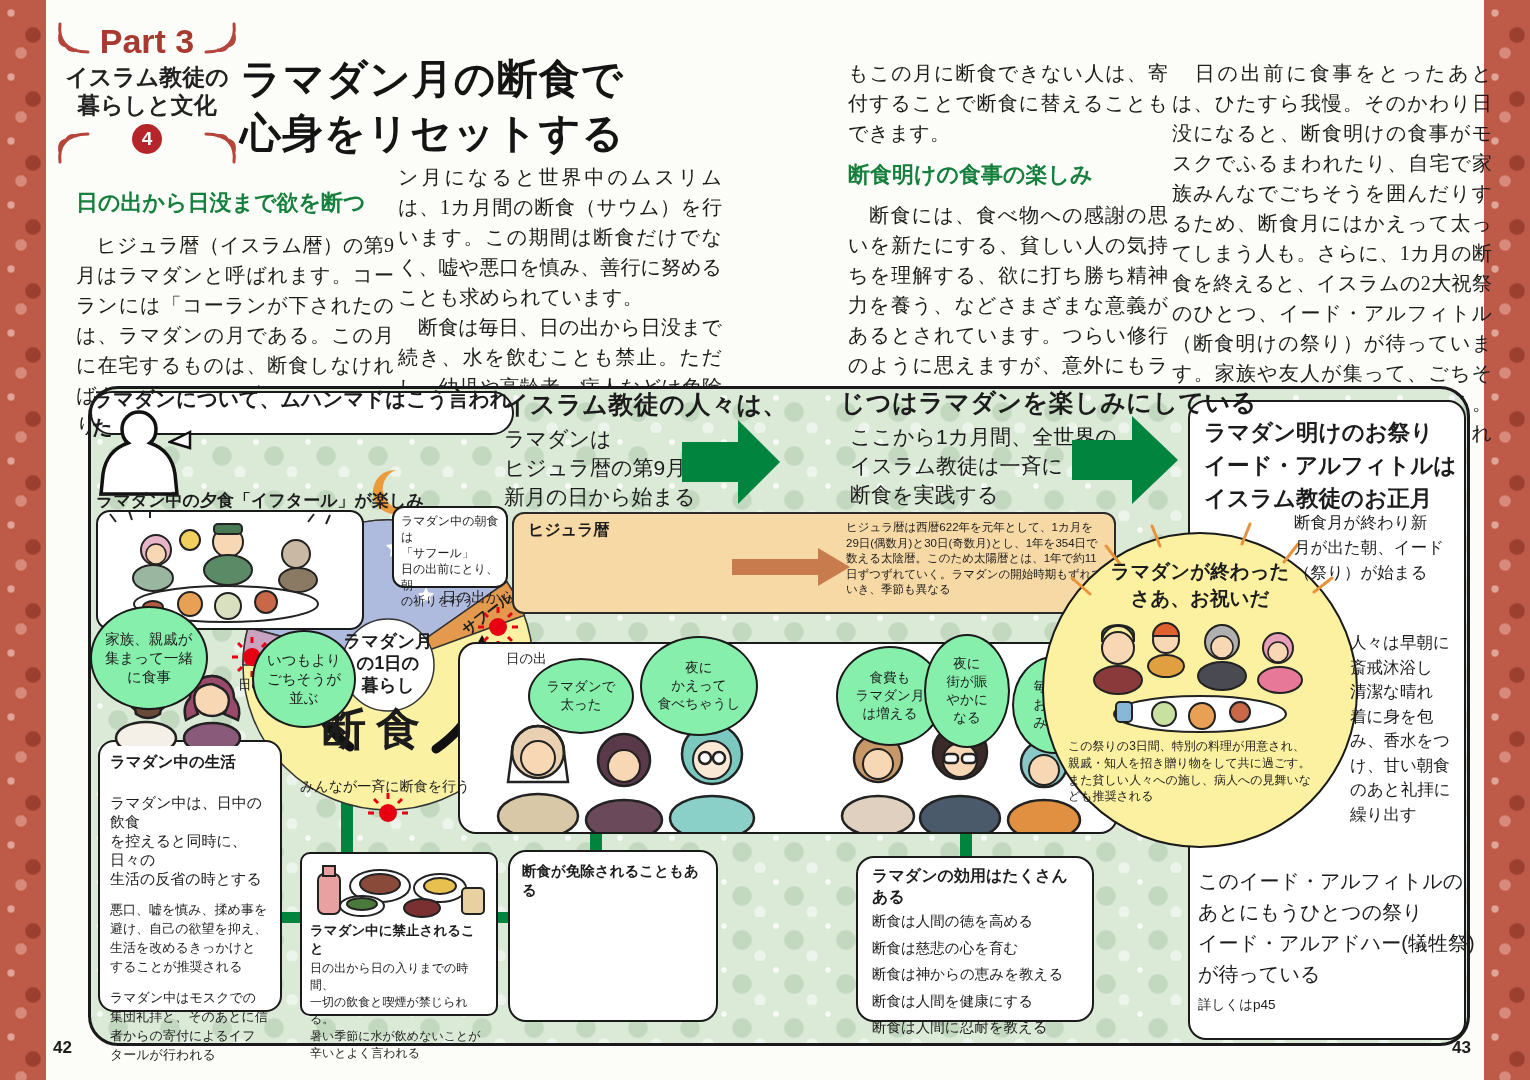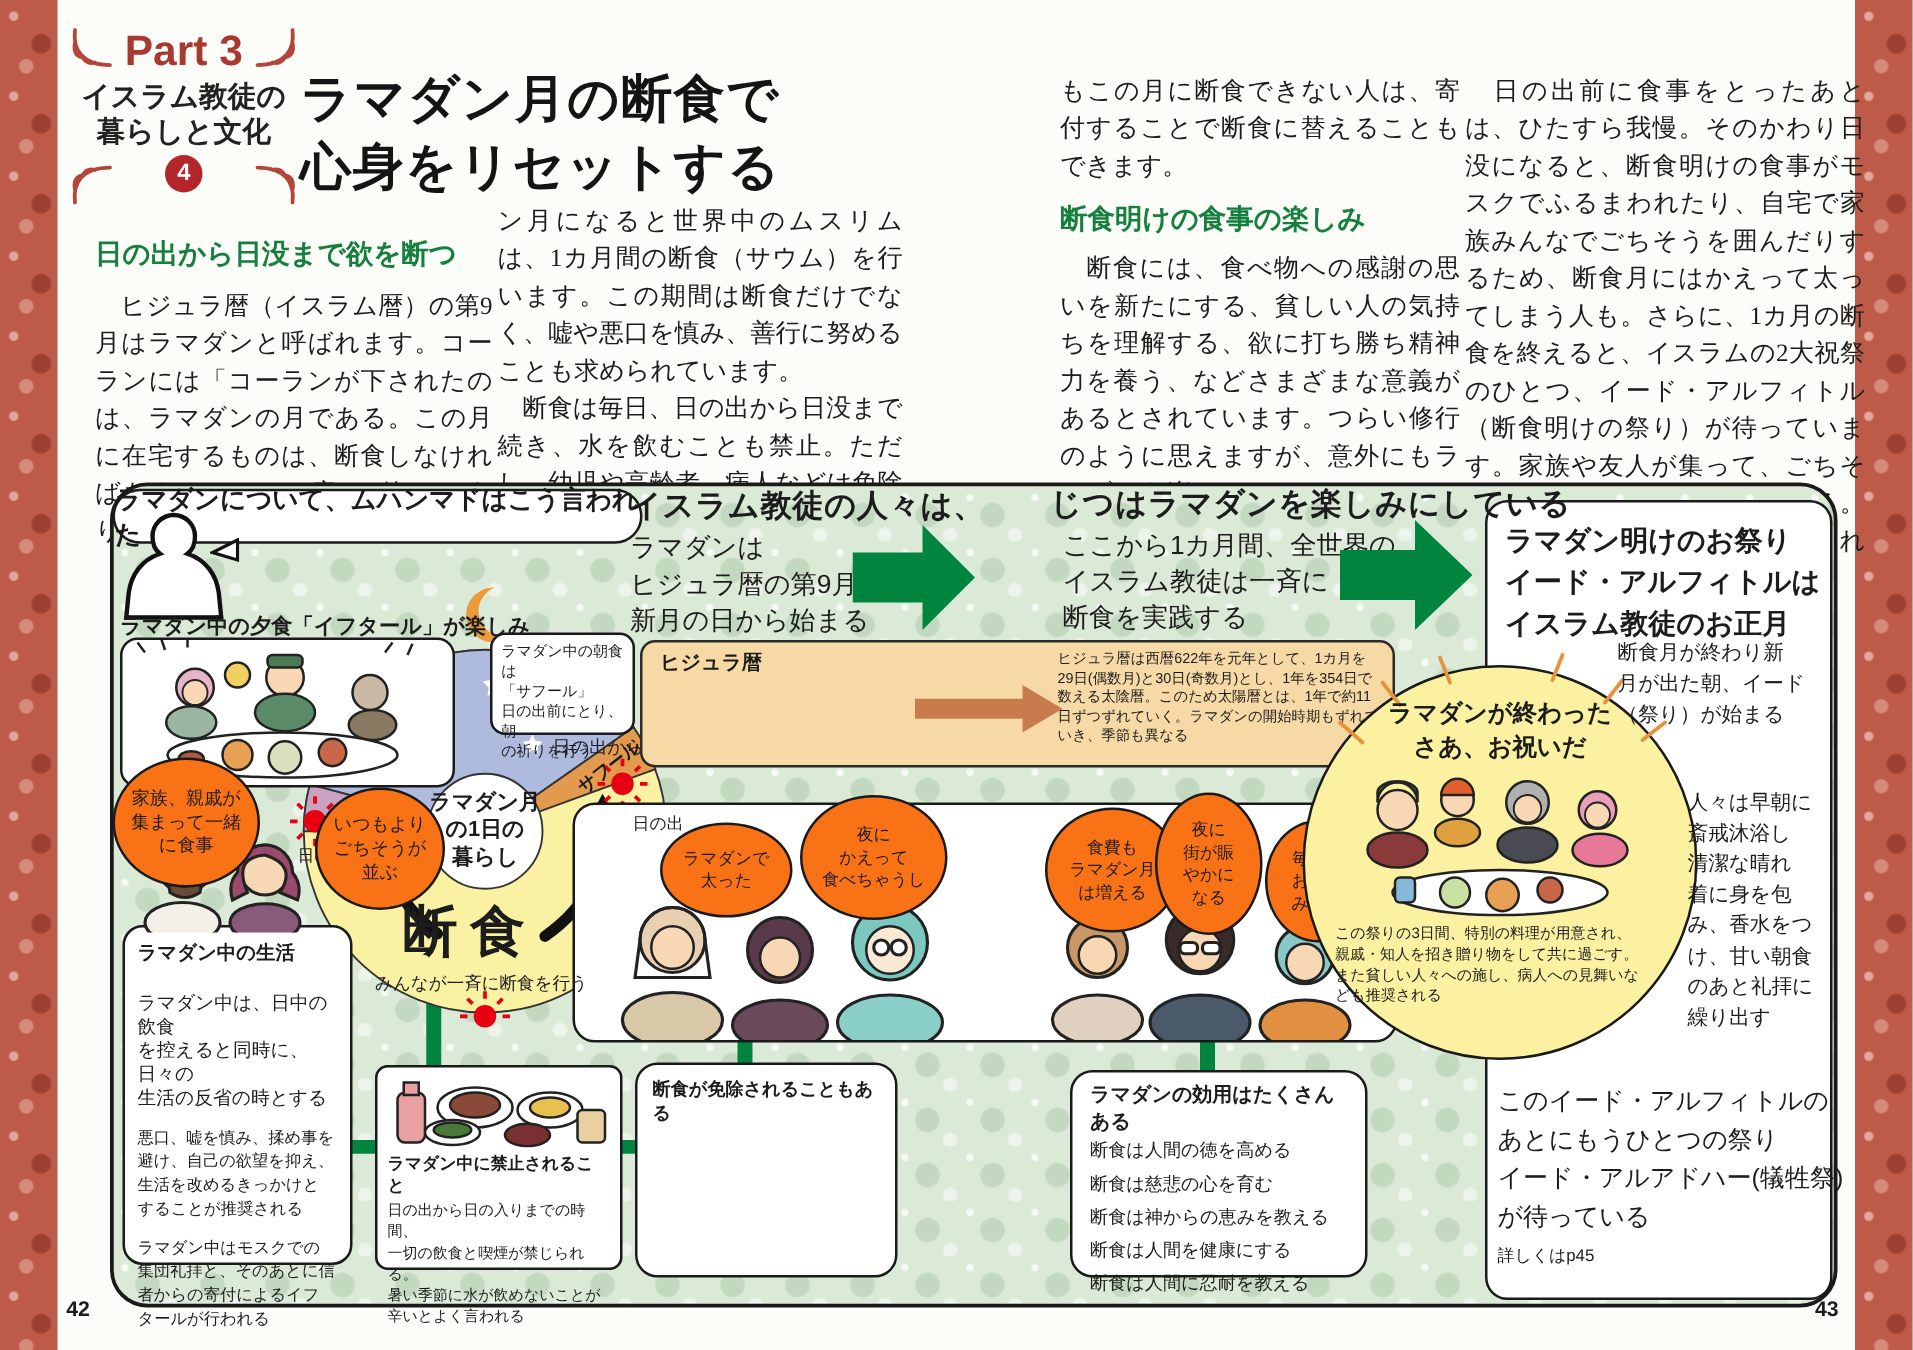--- a/index.html
+++ b/index.html
@@ -22,21 +22,21 @@
   
   .frame{position:absolute;left:88px;top:386px;width:1382px;height:660px;border:3px solid #1a1a1a;border-radius:30px;
     background-color:#dbe9d7;
     background-image:
       radial-gradient(circle at 9px 9px, rgba(255,255,255,.75) 2.5px, transparent 3.5px),
       radial-gradient(circle at 27px 23px, rgba(140,182,142,.32) 9px, transparent 10.5px),
       radial-gradient(circle at 45px 39px, rgba(255,255,255,.5) 5px, transparent 6.5px);
     background-size:52px 44px;box-sizing:border-box;}
   .wbox{position:absolute;background:#fff;border:2.5px solid #1a1a1a;box-sizing:border-box;}
   .gline{position:absolute;background:#00843e;}
-  .bubble{position:absolute;background:#f97316;border:2px solid #1a1a1a;border-radius:50%;
+  .bubble{position:absolute;background:#86efac;border:2px solid #1a1a1a;border-radius:50%;
           display:flex;align-items:center;justify-content:center;text-align:center;box-sizing:border-box;}
   .stepT{font-weight:800;font-size:25px;letter-spacing:.5px;}
   .stepB{font-size:21px;line-height:29px;}
   svg{display:block;}
 </style>
 </head>
 <body>
 
 <div class="sheet">
 
@@ -139,21 +139,21 @@
     </g>
     <circle cx="158" cy="160" r="46" fill="#fff" stroke="#333" stroke-width="1.5"></circle>
   </svg>
 
   <div class="abs" style="left:298px;top:612px;font-size:14.5px;z-index:3;">日没まで</div>
   <div class="abs" style="left:442px;top:588px;font-size:14.5px;z-index:3;">日の出から</div>
   <div class="abs" style="left:266px;top:648px;font-size:14.5px;font-weight:800;z-index:3;">イフタール</div>
   <div class="abs" style="left:238px;top:676px;font-size:13.5px;z-index:3;">日の入り</div>
   <div class="abs" style="left:458px;top:604px;font-size:14.5px;font-weight:800;transform:rotate(-38deg);z-index:3;">サフール</div>
   <div class="abs" style="left:506px;top:650px;font-size:13.5px;z-index:3;">日の出</div>
-  <div class="abs" style="left:322px;top:700px;font-size:44px;font-weight:900;letter-spacing:10px;z-index:3;margin-top:16px;">断食</div>
+  <div class="abs" style="left:322px;top:700px;font-size:44px;font-weight:900;letter-spacing:10px;z-index:3;">断食</div>
   <div class="abs" style="left:300px;top:778px;font-size:14px;z-index:3;">みんなが一斉に断食を行う</div>
   <div class="abs pre" style="left:343px;top:630px;width:90px;text-align:center;font-size:17.5px;font-weight:800;line-height:22px;z-index:3;">ラマダン月
 の1日の
 暮らし</div>
 
   <div class="wbox pre" style="left:392px;top:506px;width:116px;height:82px;border-radius:12px;padding:5px 7px;font-size:12px;line-height:16px;z-index:4;">ラマダン中の朝食は
 「サフール」
 日の出前にとり、朝
 の祈りを行う</div>
 

